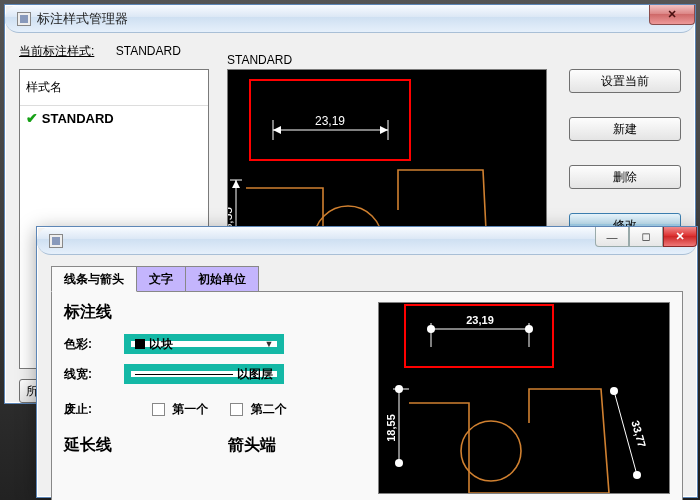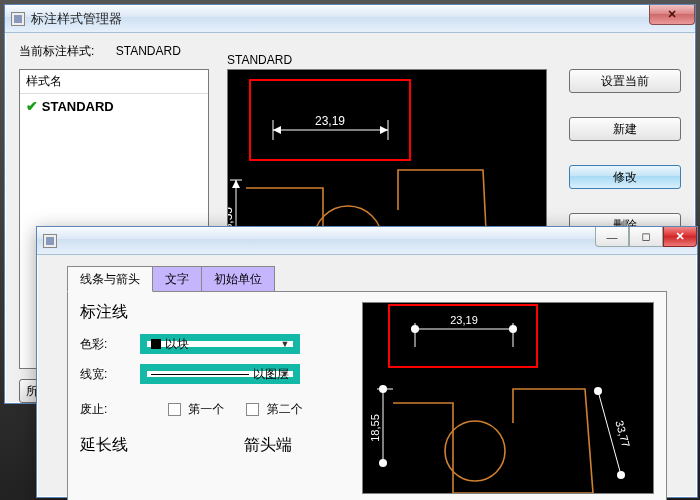--- a/index.html
+++ b/index.html
@@ -20,22 +20,23 @@
     background: #f0f0f0;
     border: 1px solid #5d86b6;
     box-shadow: 0 0 0 1px #fff inset;
   }
   .titlebar {
     height: 28px;
     background: linear-gradient(#f8fbff, #dbe7f5 45%, #cfe0f2 46%, #e6f0fb);
     border-bottom: 1px solid #a9bfd6;
     display: flex;
     align-items: center;
-    padding-left: 6px;
+    padding-left: 12px;
     position: relative;
+    border-radius: 14px;
   }
   .app-icon {
     width: 14px; height: 14px;
     background: #eee;
     border: 1px solid #888;
     margin-right: 6px;
     position: relative;
   }
   .app-icon::after {
     content:'';
@@ -77,32 +78,32 @@
   
   #mgr {
     left: 4px; top: 4px;
     width: 692px; height: 400px;
   }
   .mgr-body {
     padding: 10px 14px;
     position: relative;
     height: calc(100% - 28px);
   }
-  .cur-label { font-size:12px; }
+  .cur-label { font-size:12px;text-decoration:underline; }
   .cur-val { display:inline-block; margin-left:18px; }
 
   .leftlist {
     position:absolute;
     left:14px; top:36px;
     width:190px; height:300px;
     border:1px solid #7a7a7a;
     background:#fff;
   }
   .listhdr {
-    padding:3px 6px;
+    padding:9px 6px;
     border-bottom:1px solid #ddd;
     font-size:12px;
   }
   .listitem {
     padding:4px 6px;
     display:flex; align-items:center;
     font-weight:bold;
     font-size:13px;
   }
   .check {
@@ -152,23 +153,24 @@
     width:38px;
   }
 
   
   #edit {
     left: 36px; top: 226px;
     width: 662px; height: 272px;
     box-shadow: 0 4px 18px rgba(0,0,0,.35), 0 0 0 1px #fff inset;
   }
   .edit-body {
-    padding:10px 30px;
+    padding:10px 14px;
     position:relative;
     height:calc(100% - 28px);
+    font-weight:bold;
   }
   .tabs {
     display:flex;
     position:relative;
     z-index:2;
   }
   .tab {
     padding:4px 12px 3px;
     border:1px solid #888;
     background:#c4b5fd;
@@ -288,22 +290,22 @@
         <line x1="2" y1="110" x2="14" y2="110" stroke="#fff"></line>
         <polygon points="8,110 4,118 12,118" fill="#fff"></polygon>
         <polygon points="8,190 4,182 12,182" fill="#fff"></polygon>
         <text x="0" y="0" fill="#fff" font-size="12" text-anchor="middle" transform="translate(4 152) rotate(-90)">18,55</text>
       </svg>
     </div>
 
     <div class="btncol">
       <div class="wbtn">设置当前</div>
       <div class="wbtn">新建</div>
+      <div class="wbtn">删除</div>
       <div class="wbtn focus">修改</div>
-      <div class="wbtn">删除</div>
       <div class="wbtn">重命名</div>
     </div>
 
     <div class="wbtn allbtn">所有</div>
   </div>
 </div>
 
 <div id="edit" class="win">
   <div class="titlebar">
     <span class="app-icon"></span>

